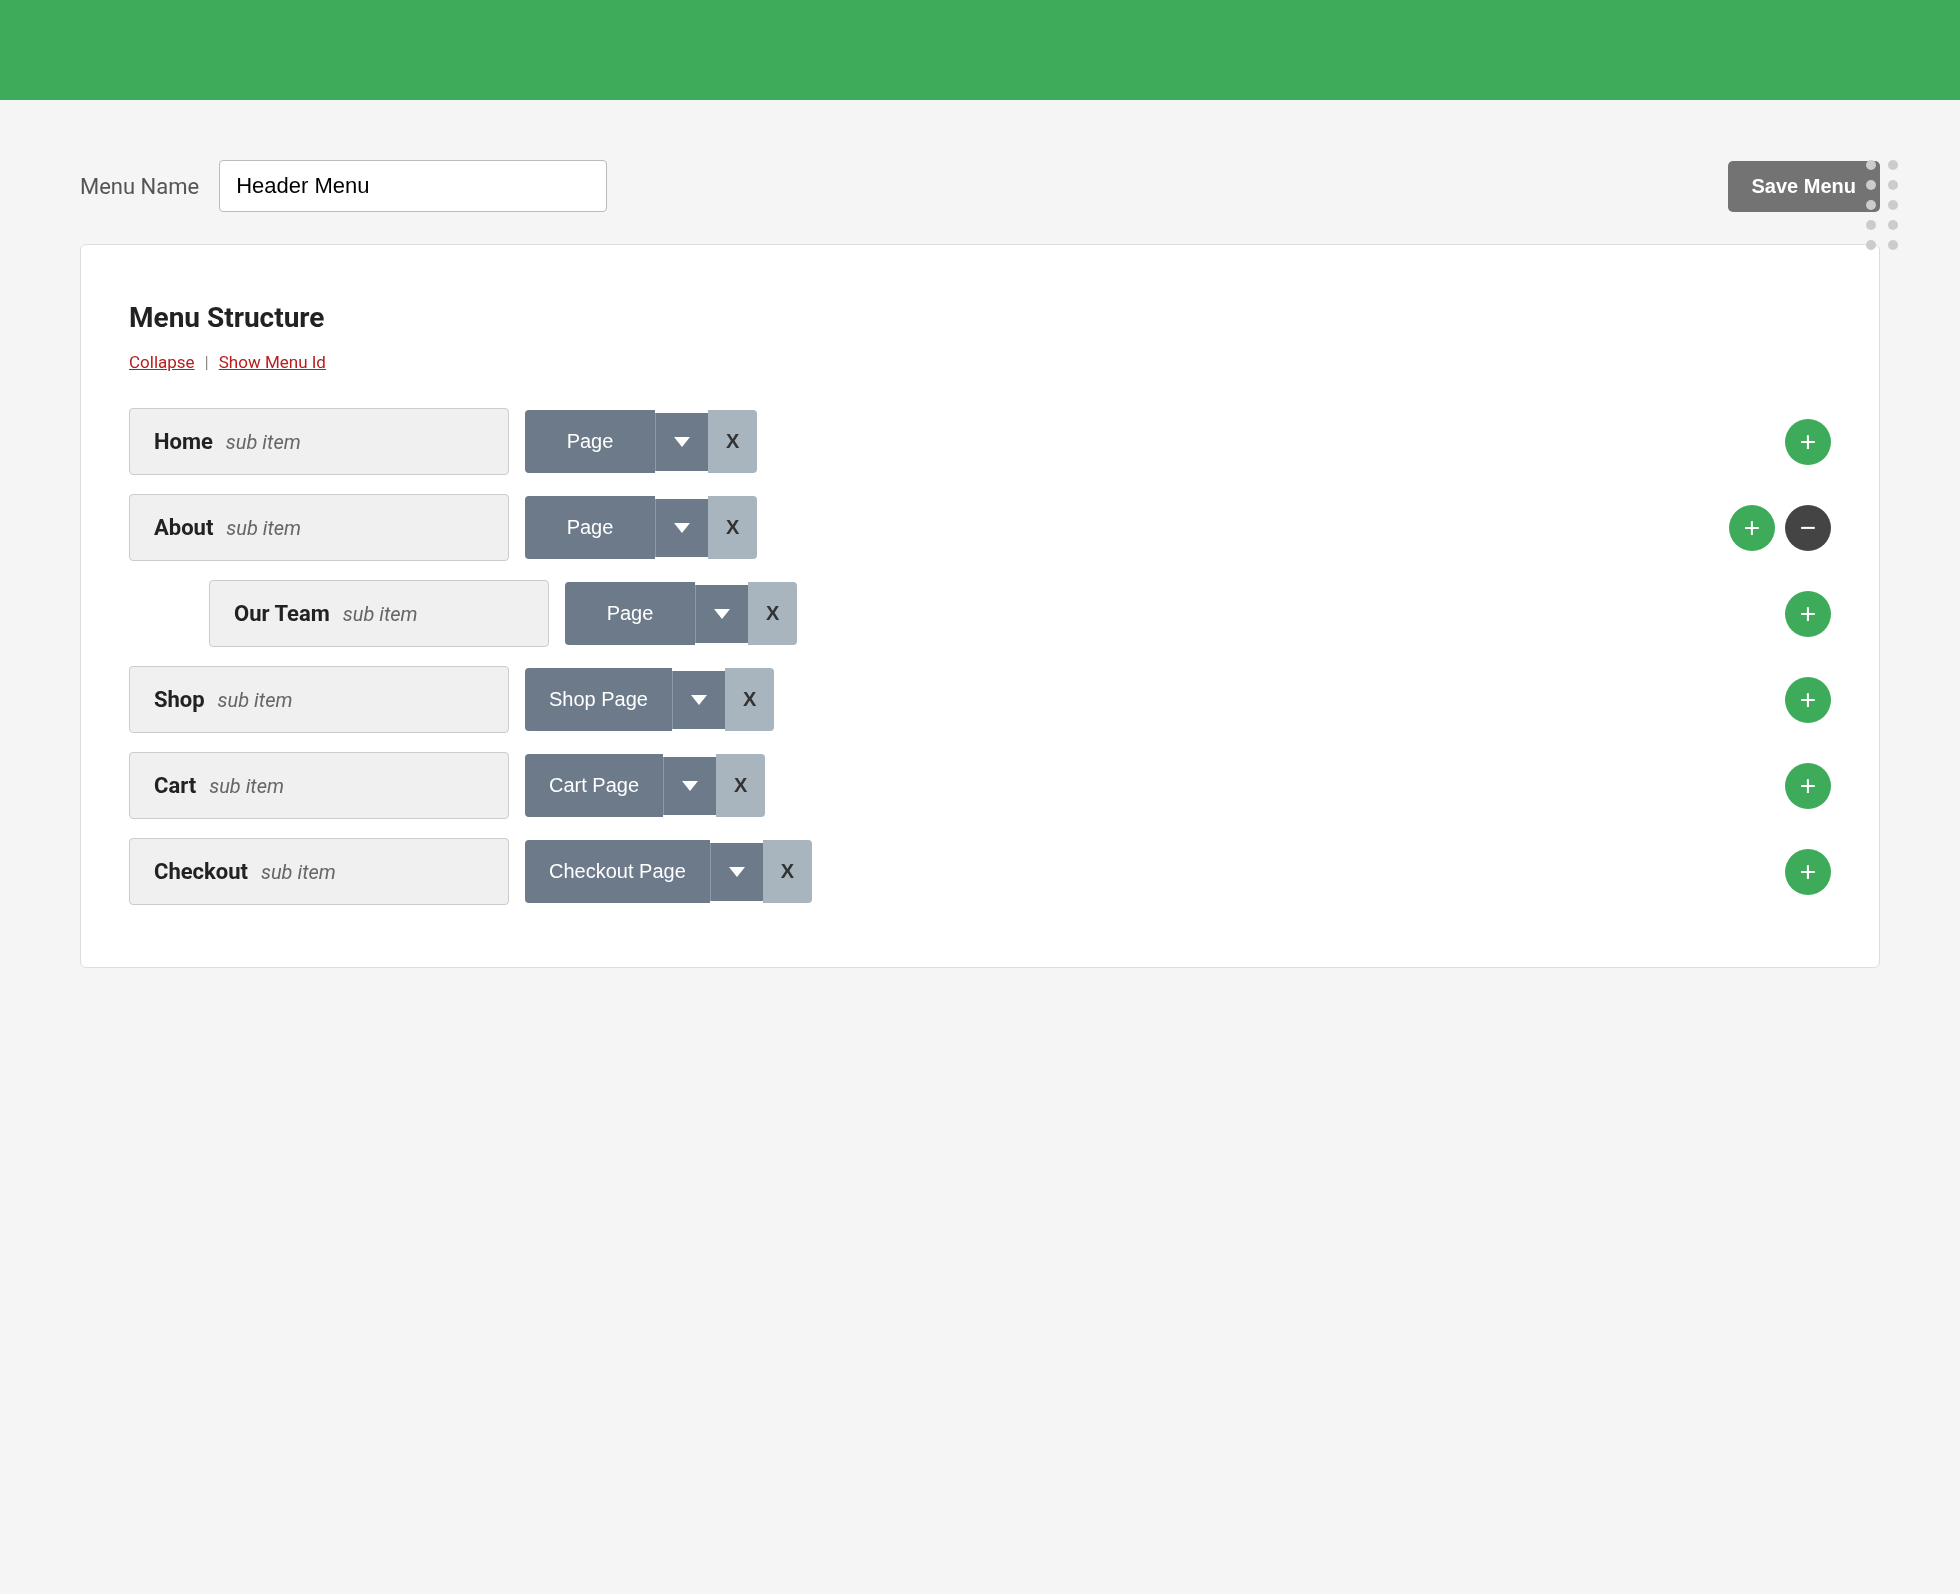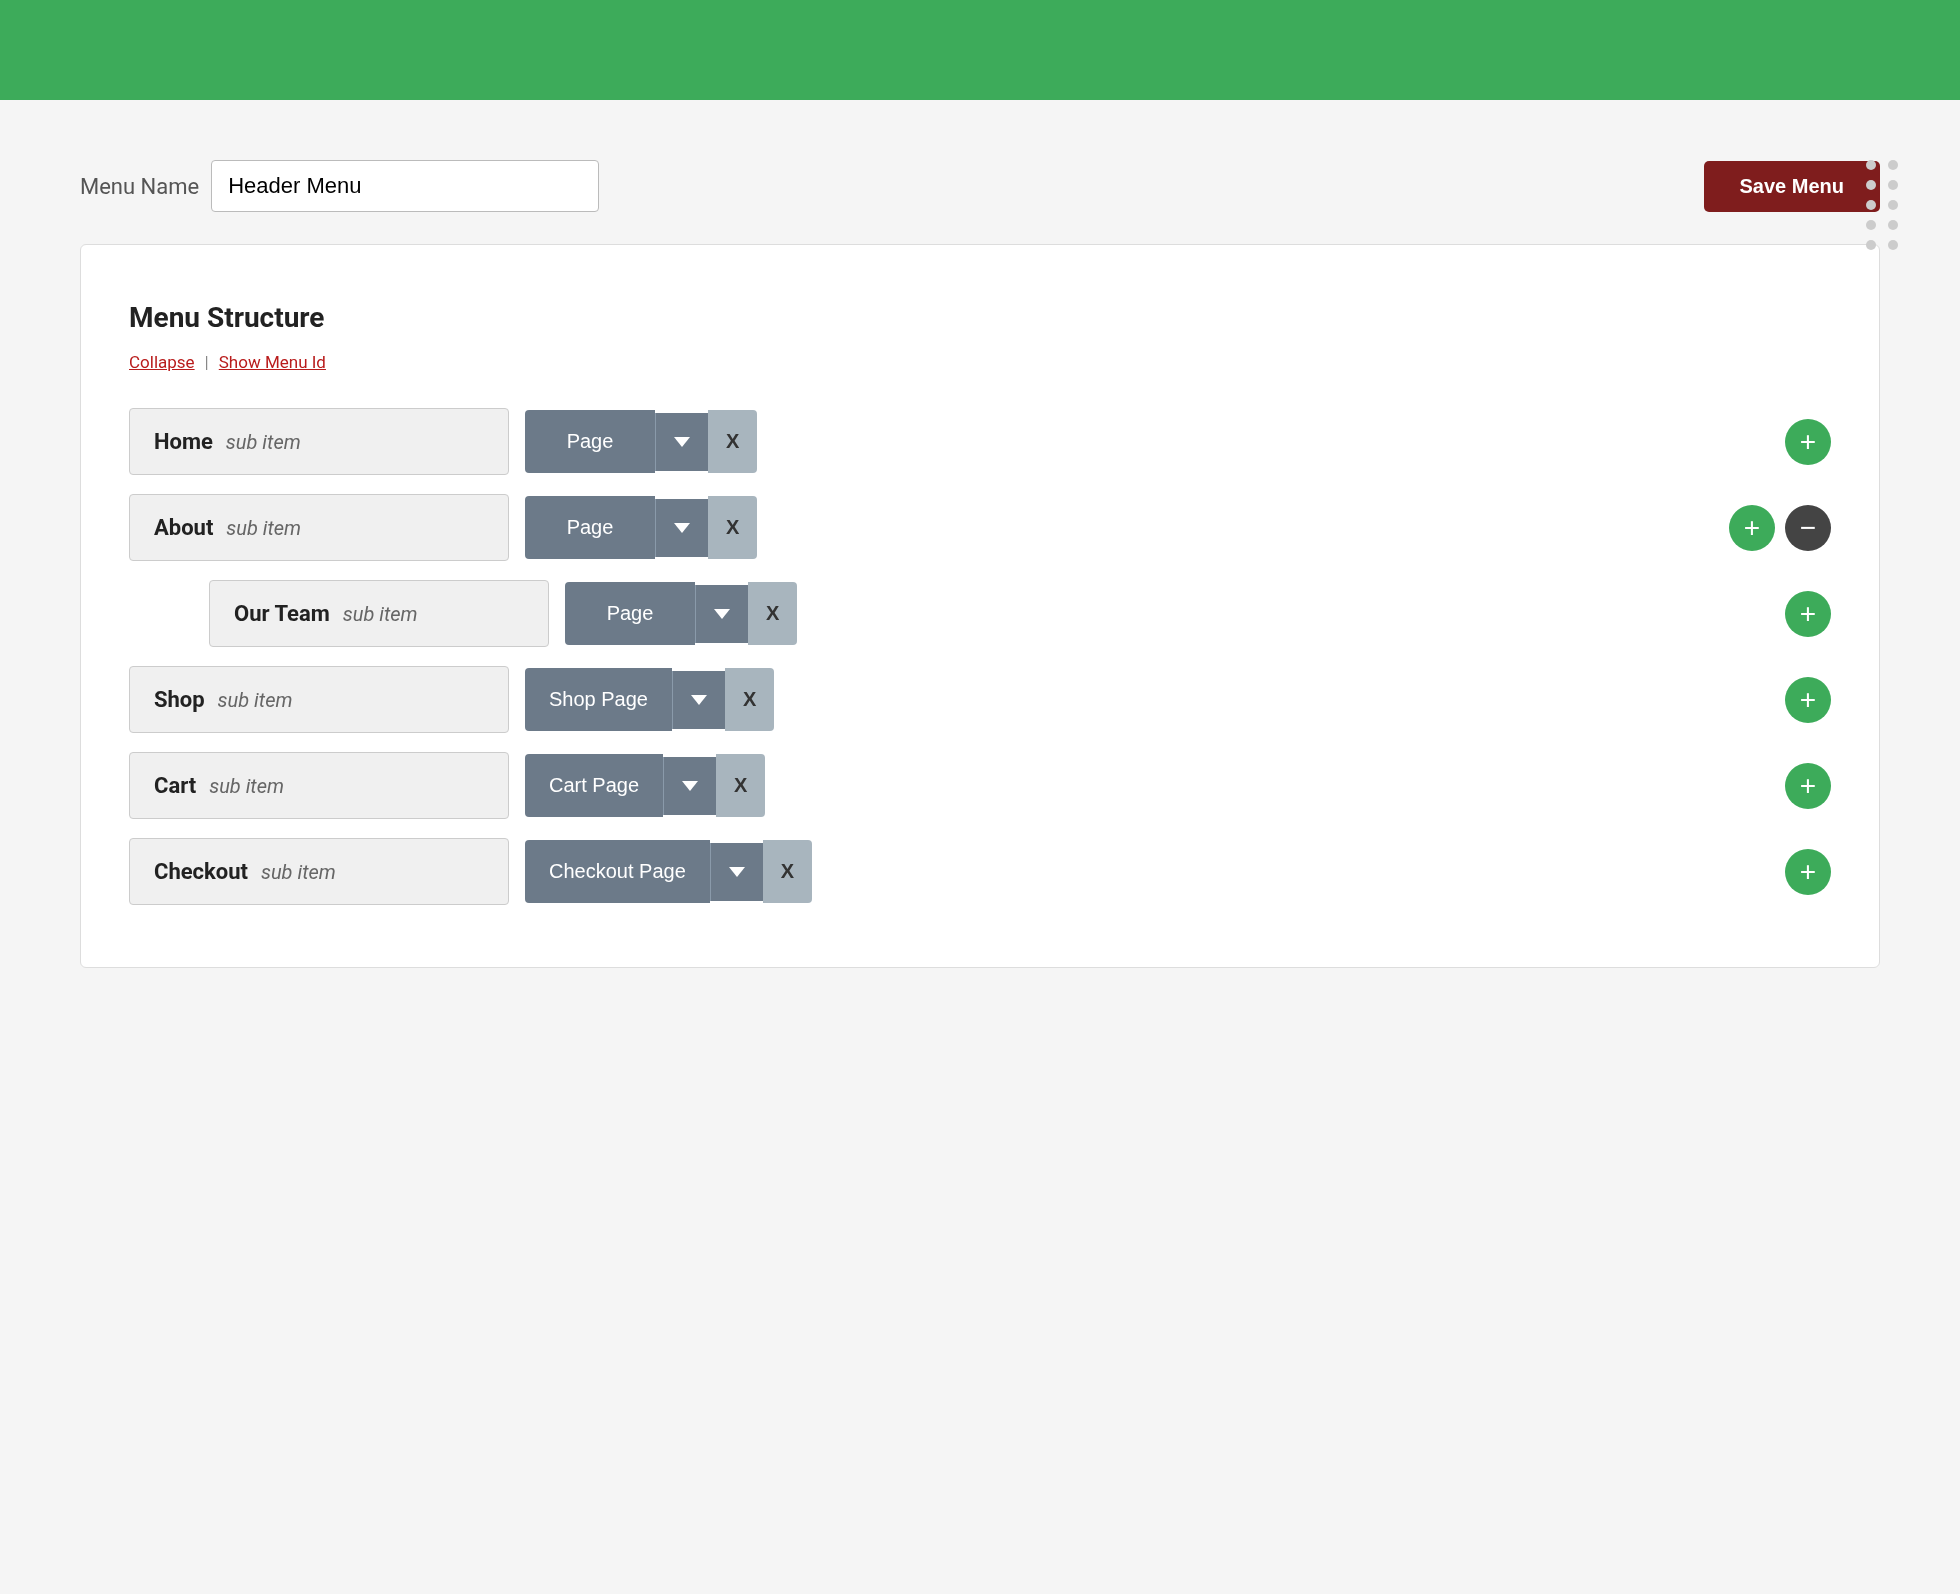--- a/index.html
+++ b/index.html
@@ -48,42 +48,42 @@
       height: 10px;
       border-radius: 50%;
       background: #ccc;
     }
 
     
     .menu-name-row {
       display: flex;
       align-items: center;
       margin-bottom: 32px;
-      gap: 12px;
+      gap: 20px;
     }
     .menu-name-label {
       font-size: 22px;
       color: #555;
       white-space: nowrap;
     }
     .menu-name-input {
       border: 1px solid #bbb;
       border-radius: 4px;
       padding: 12px 16px;
       font-size: 22px;
       width: 388px;
       outline: none;
     }
     .save-menu-btn {
       margin-left: auto;
-      background: #7f1d1d;
+      background: #737373;
       color: white;
       border: none;
       border-radius: 5px;
-      padding: 14px 36px;
+      padding: 14px 24px;
       font-size: 20px;
       font-weight: 600;
       cursor: pointer;
     }
 
     
     .menu-structure-card {
       background: white;
       border: 1px solid #ddd;
       border-radius: 6px;

